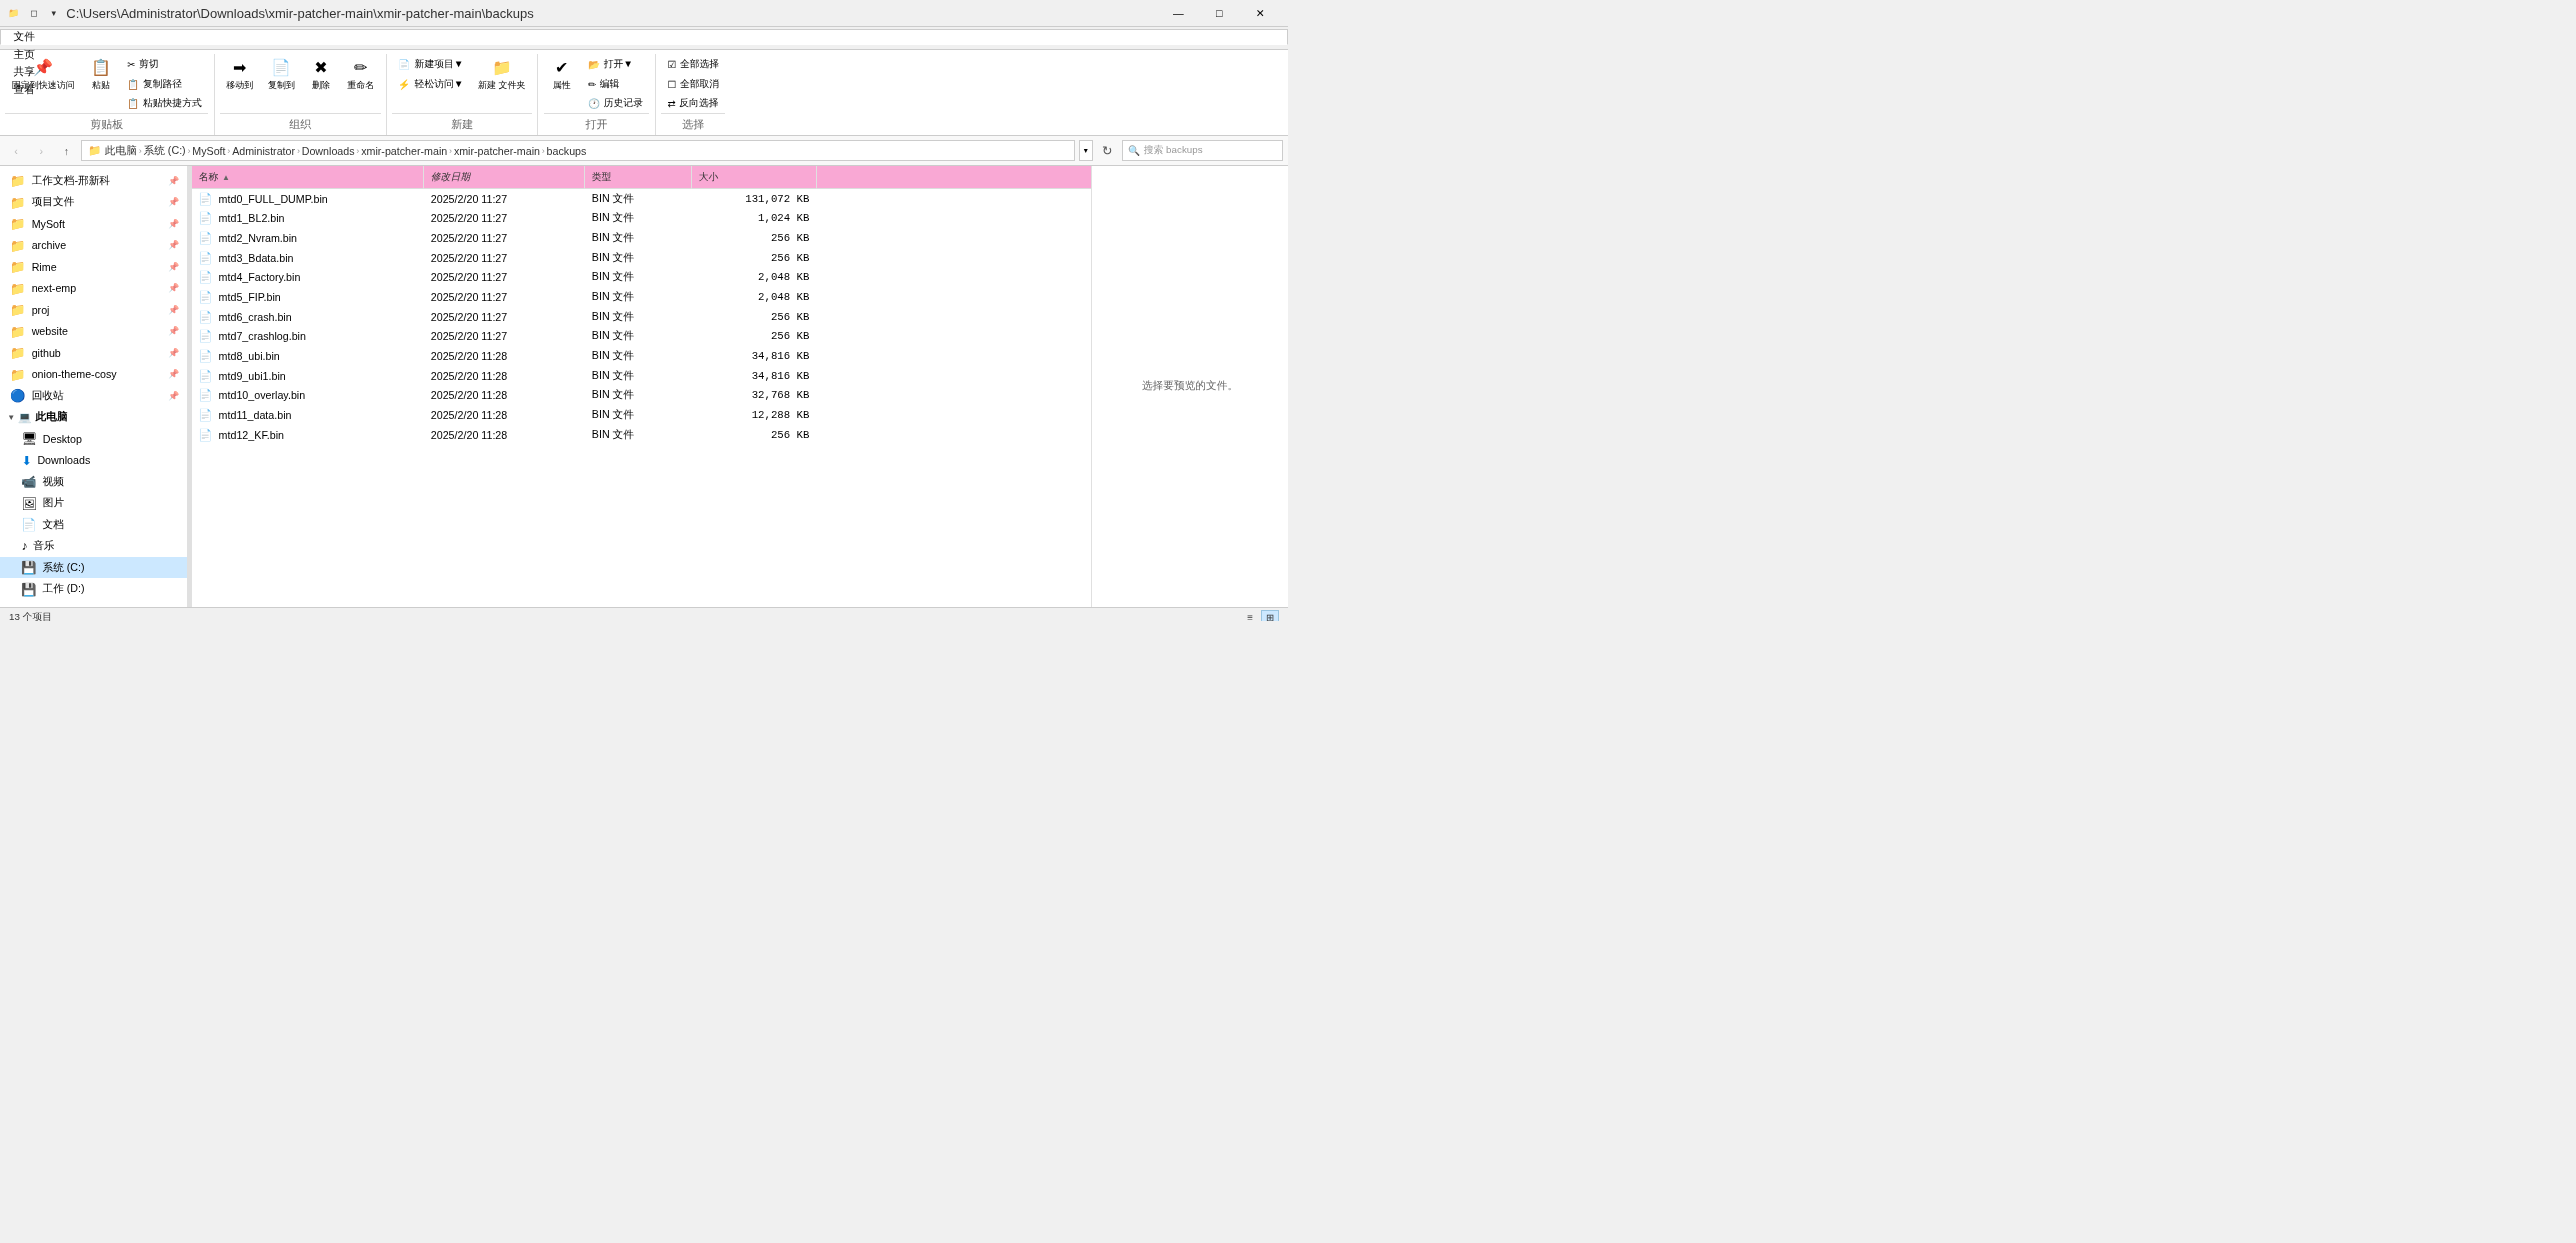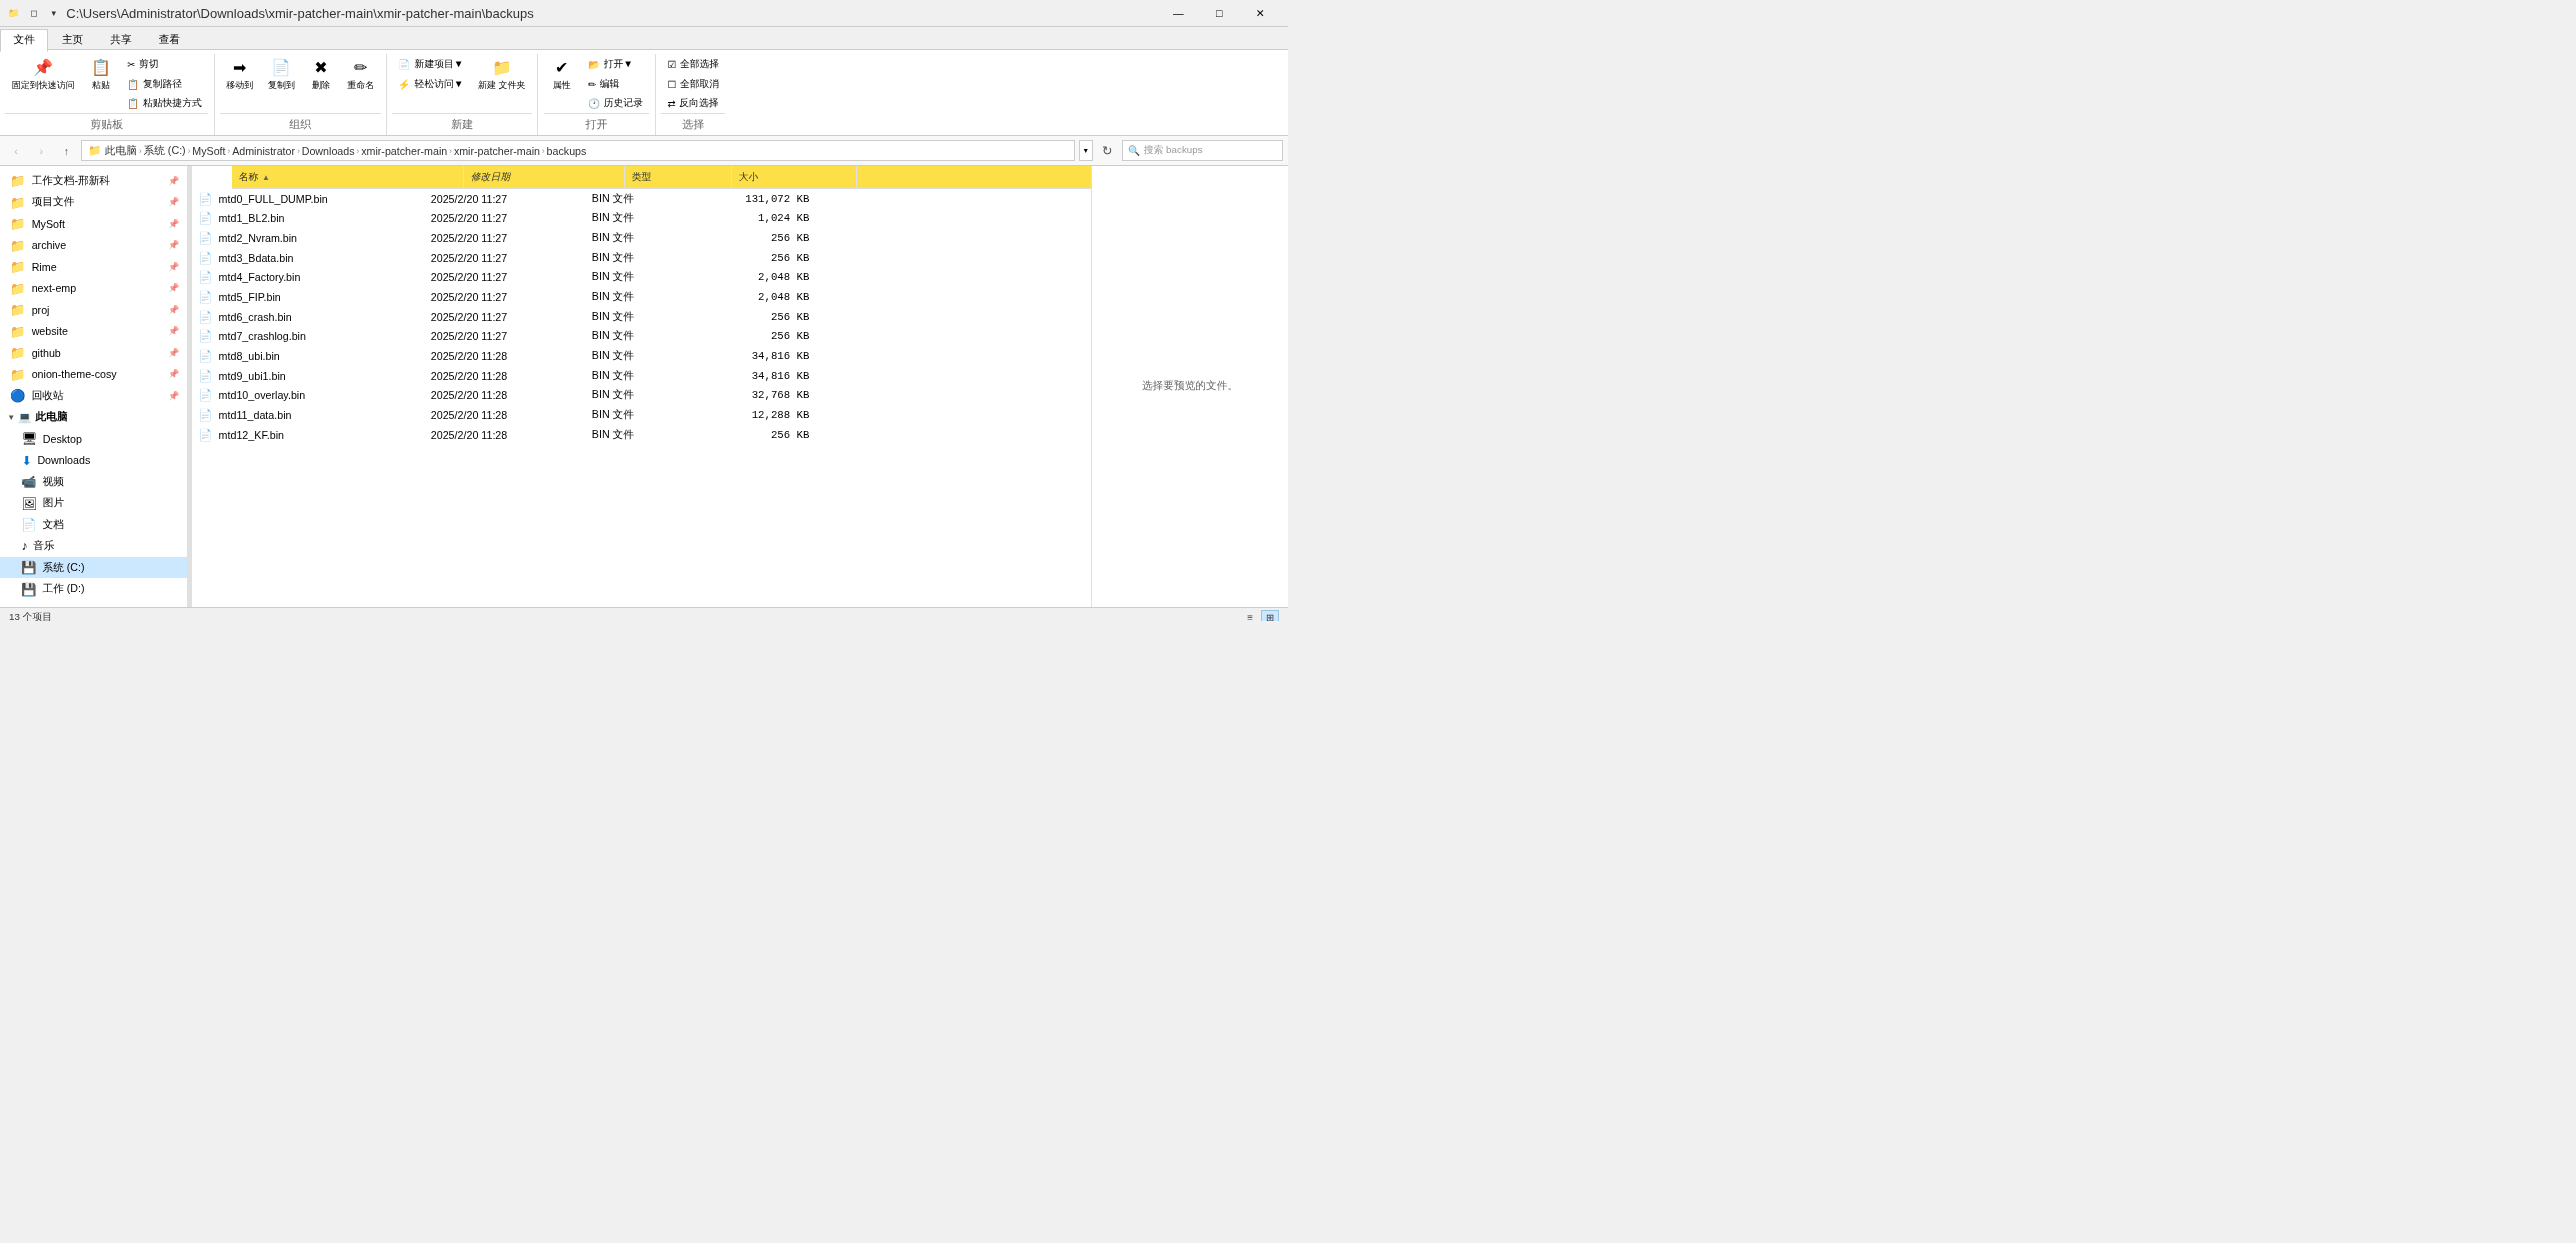--- a/index.html
+++ b/index.html
@@ -55,20 +55,21 @@
       font-size: 10.7px;
       cursor: pointer;
       background: transparent;
       border: none;
     }
     .ribbon-tabs {
       display: flex;
       background: #f0f0f0;
       border-bottom: 0.9px solid #ccc;
       height: 23px;
+      flex-direction: column;
     }
     .ribbon-tab {
       padding: 0 12.5px;
       height: 23px;
       display: flex;
       align-items: center;
       font-size: 10.7px;
       cursor: pointer;
       border: 0.9px solid transparent;
       margin-top: 1.8px;
@@ -292,24 +293,23 @@
       flex: 1;
       display: flex;
       flex-direction: column;
       overflow: hidden;
     }
 
     .file-list-header {
       display: flex;
       align-items: center;
       border-bottom: 0.9px solid #ddd;
-      background: #fde047;
+      background: #f9a8d4;
       height: 23px;
       padding: 0;
-      margin-left: 40px;
     }
     .file-col-header {
       display: flex;
       align-items: center;
       padding: 0 7.2px;
       font-size: 9.8px;
       color: #333;
       cursor: pointer;
       height: 23px;
       border-right: 0.9px solid #e0e0e0;

